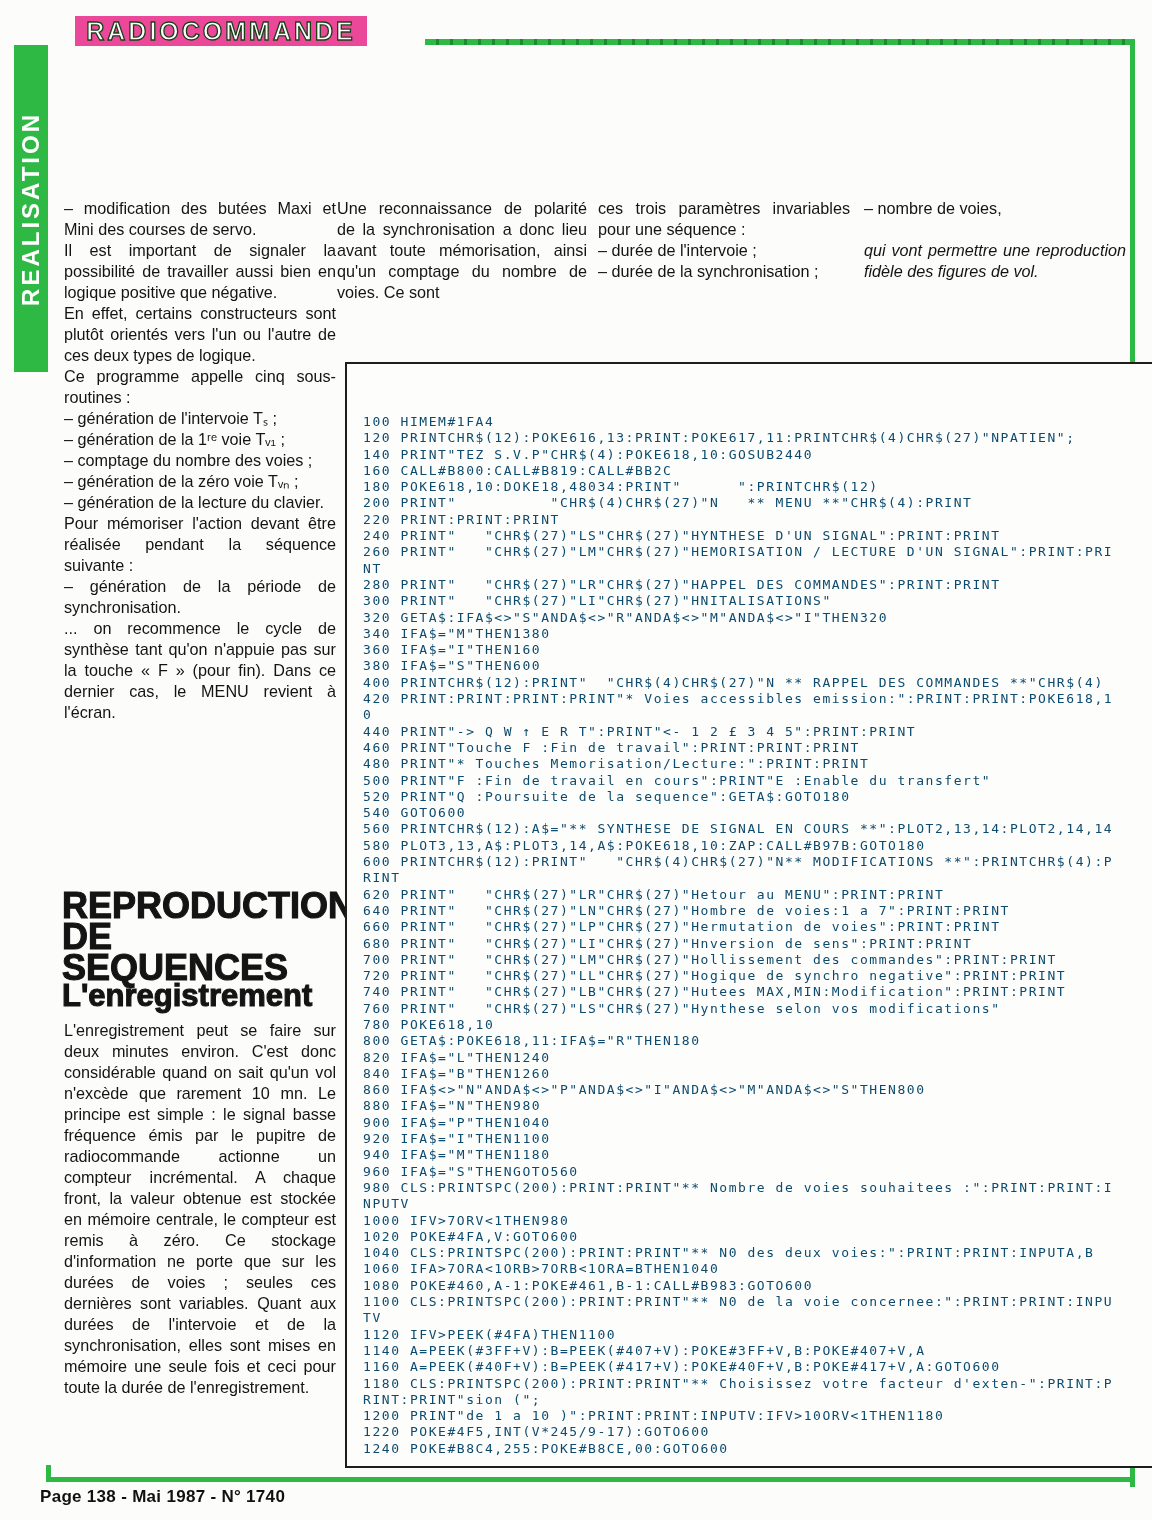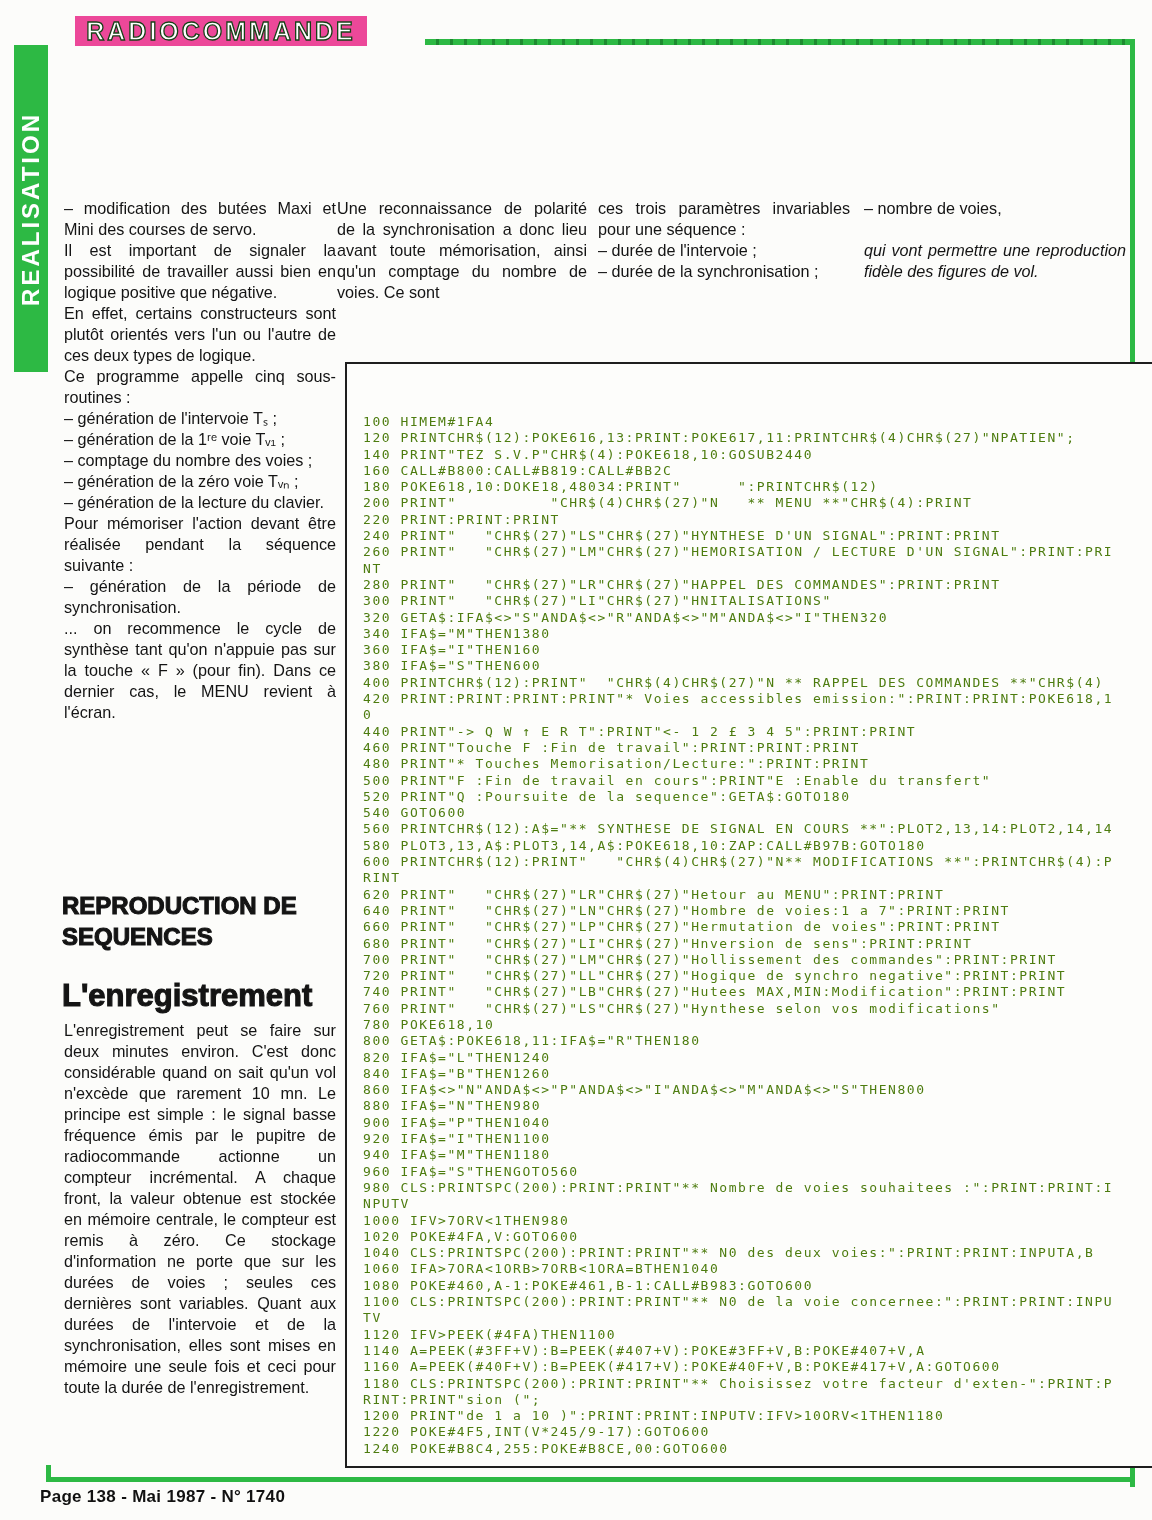--- a/index.html
+++ b/index.html
@@ -38,40 +38,40 @@
   .col{position:absolute;font-size:16.2px;line-height:21px;text-align:justify;}
   .col p{margin:0;}
   .col1-top{left:64px;top:198px;width:272px;}
   .col2{left:337px;top:198px;width:250px;}
   .col3{left:598px;top:198px;width:252px;}
   .col4{left:864px;top:198px;width:262px;}
   .col4 p + p{margin-top:21px;font-style:italic;}
 
   .heading1{
     position:absolute;left:62px;top:890px;width:285px;margin:0;
-    font-size:24px;line-height:31px;font-weight:bold;letter-spacing:0px;
+    font-size:36px;line-height:31px;font-weight:bold;letter-spacing:0px;
     -webkit-text-stroke:1.1px #141414;
   }
   .heading2{
     position:absolute;left:62px;top:979px;width:290px;margin:0;
     font-size:31px;line-height:34px;font-weight:bold;
     -webkit-text-stroke:1.1px #141414;
   }
   .col1-bottom{left:64px;top:1020px;width:272px;}
 
   .code-box{
     position:absolute;left:345px;top:362px;width:807px;height:1106px;
     border:2.5px solid #1e1e1e;border-right:none;background:#fdfdfb;
     box-sizing:border-box;overflow:hidden;
   }
   .code-box pre{
     margin:0;padding:50px 0 0 16px;width:756px;
     font-family:"DejaVu Sans Mono",monospace;
     font-size:13px;line-height:16.3px;letter-spacing:1.55px;
-    color:#4d7c0f;
+    color:#0c4a6e;
     white-space:pre-wrap;word-break:break-all;
   }
   .footer{
     position:absolute;left:40px;top:1487px;
     font-size:17px;font-weight:bold;letter-spacing:0.3px;color:#111;
   }
 </style>
 </head>
 <body>
 

